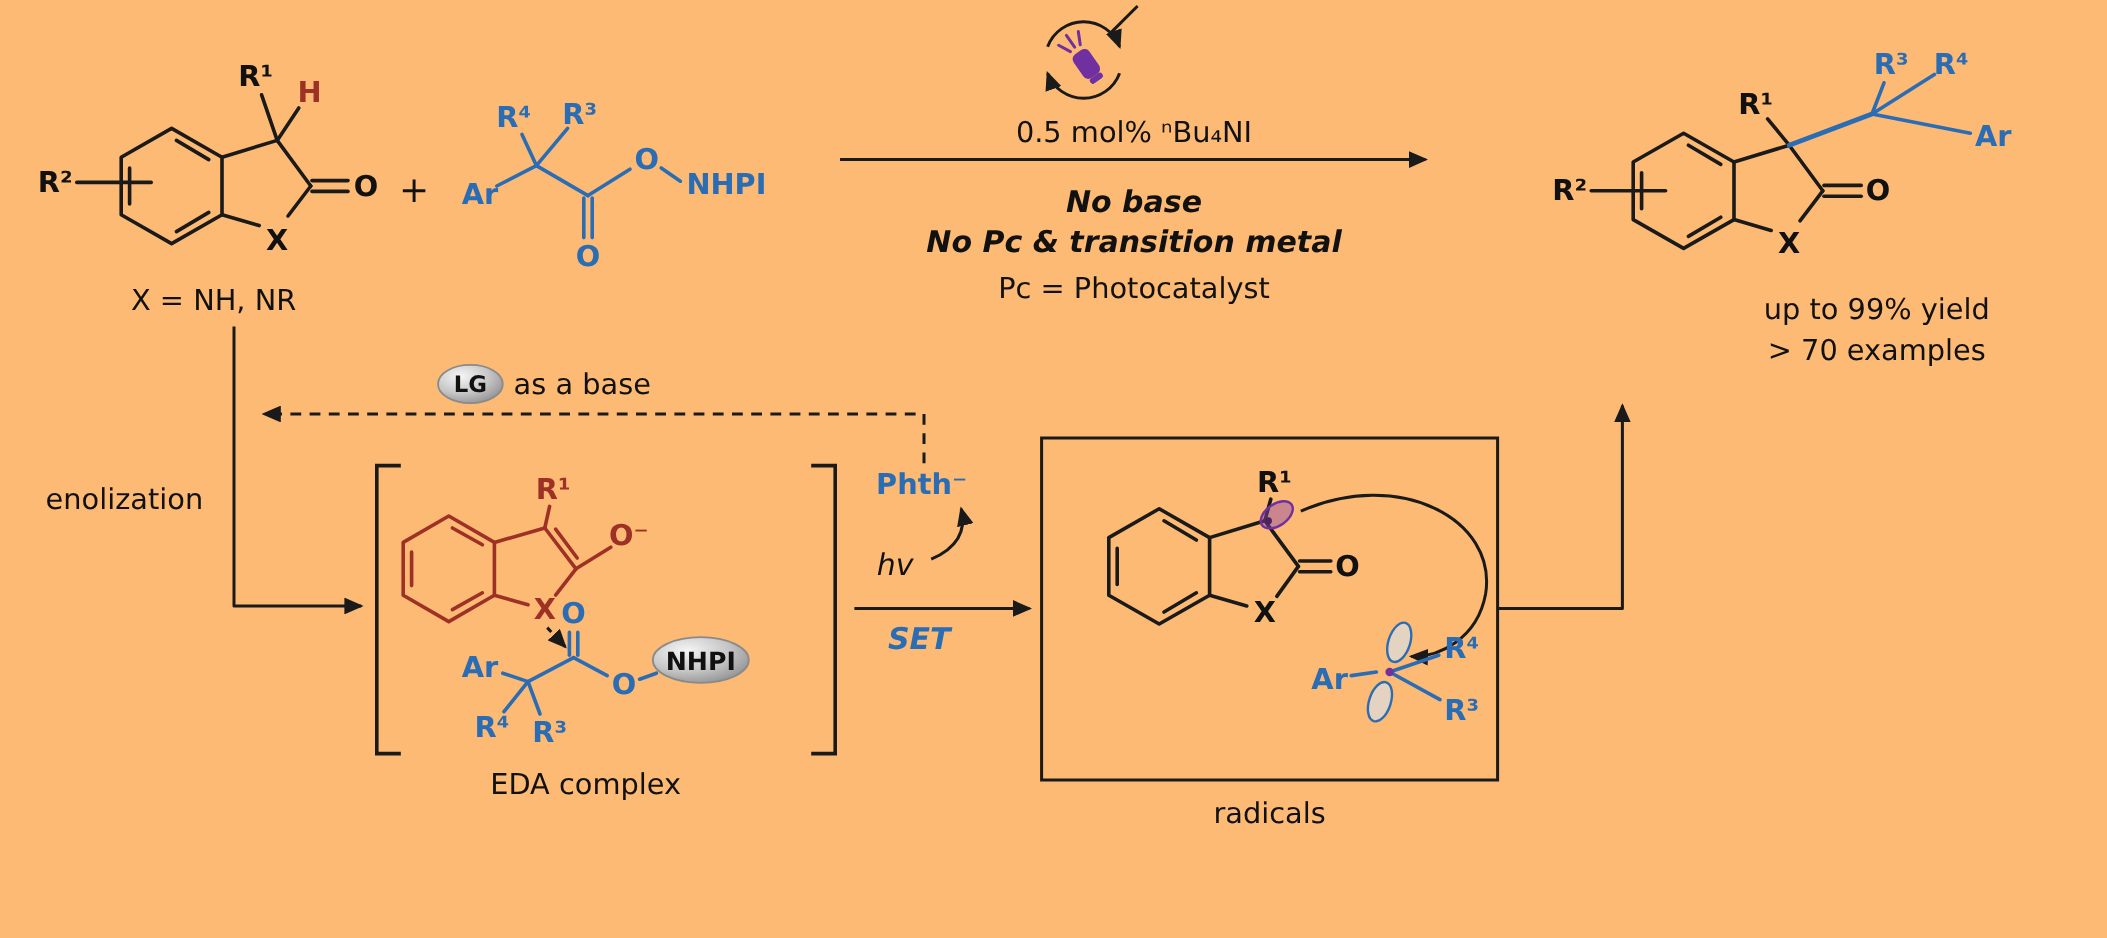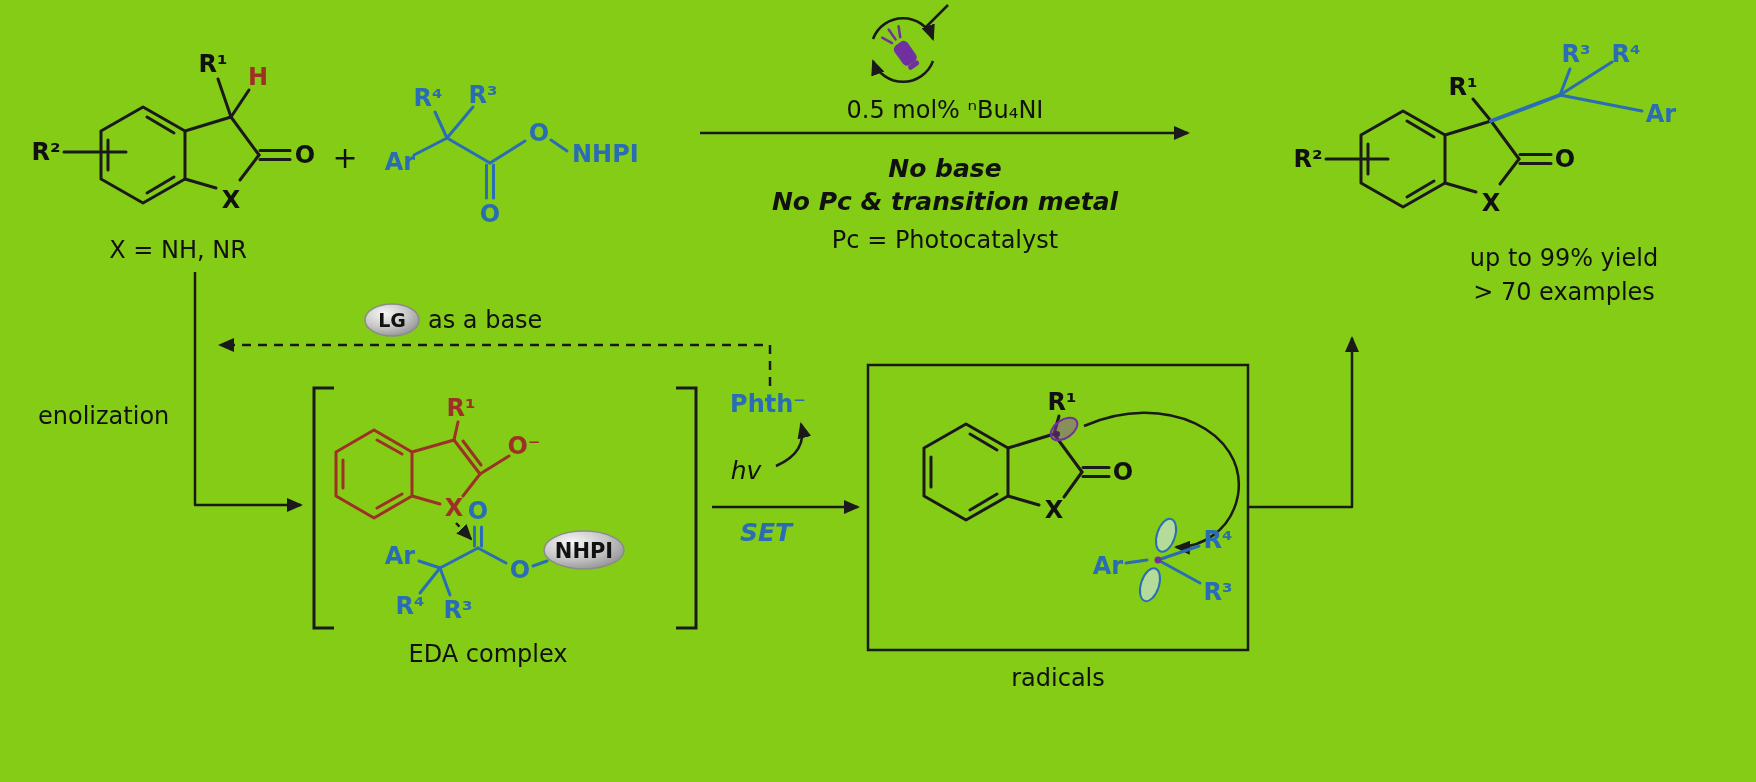--- a/index.html
+++ b/index.html
@@ -1,16 +1,16 @@
 <!DOCTYPE html>
 <html><head>
 <meta charset="utf-8">
 <style>
   html,body{margin:0;padding:0;background:#fff}
-  .canvas{position:relative;width:1756px;height:782px;background:#84cc16;overflow:hidden;
+  .canvas{position:relative;width:1756px;height:782px;background:#fdba74;overflow:hidden;
           font-family:"DejaVu Sans",sans-serif}
   svg{display:block}
   svg text{font-family:"DejaVu Sans",sans-serif;fill:#111}
   .atom{font-size:24px;font-weight:bold}
   .cap{font-size:24px;font-weight:normal}
   .big{font-size:30px}
   .blue{fill:#2b6db4}
   .red{fill:#9e3126}
   .bi{font-size:25px;font-weight:bold;font-style:italic}
   .it{font-size:25px;font-style:italic}

